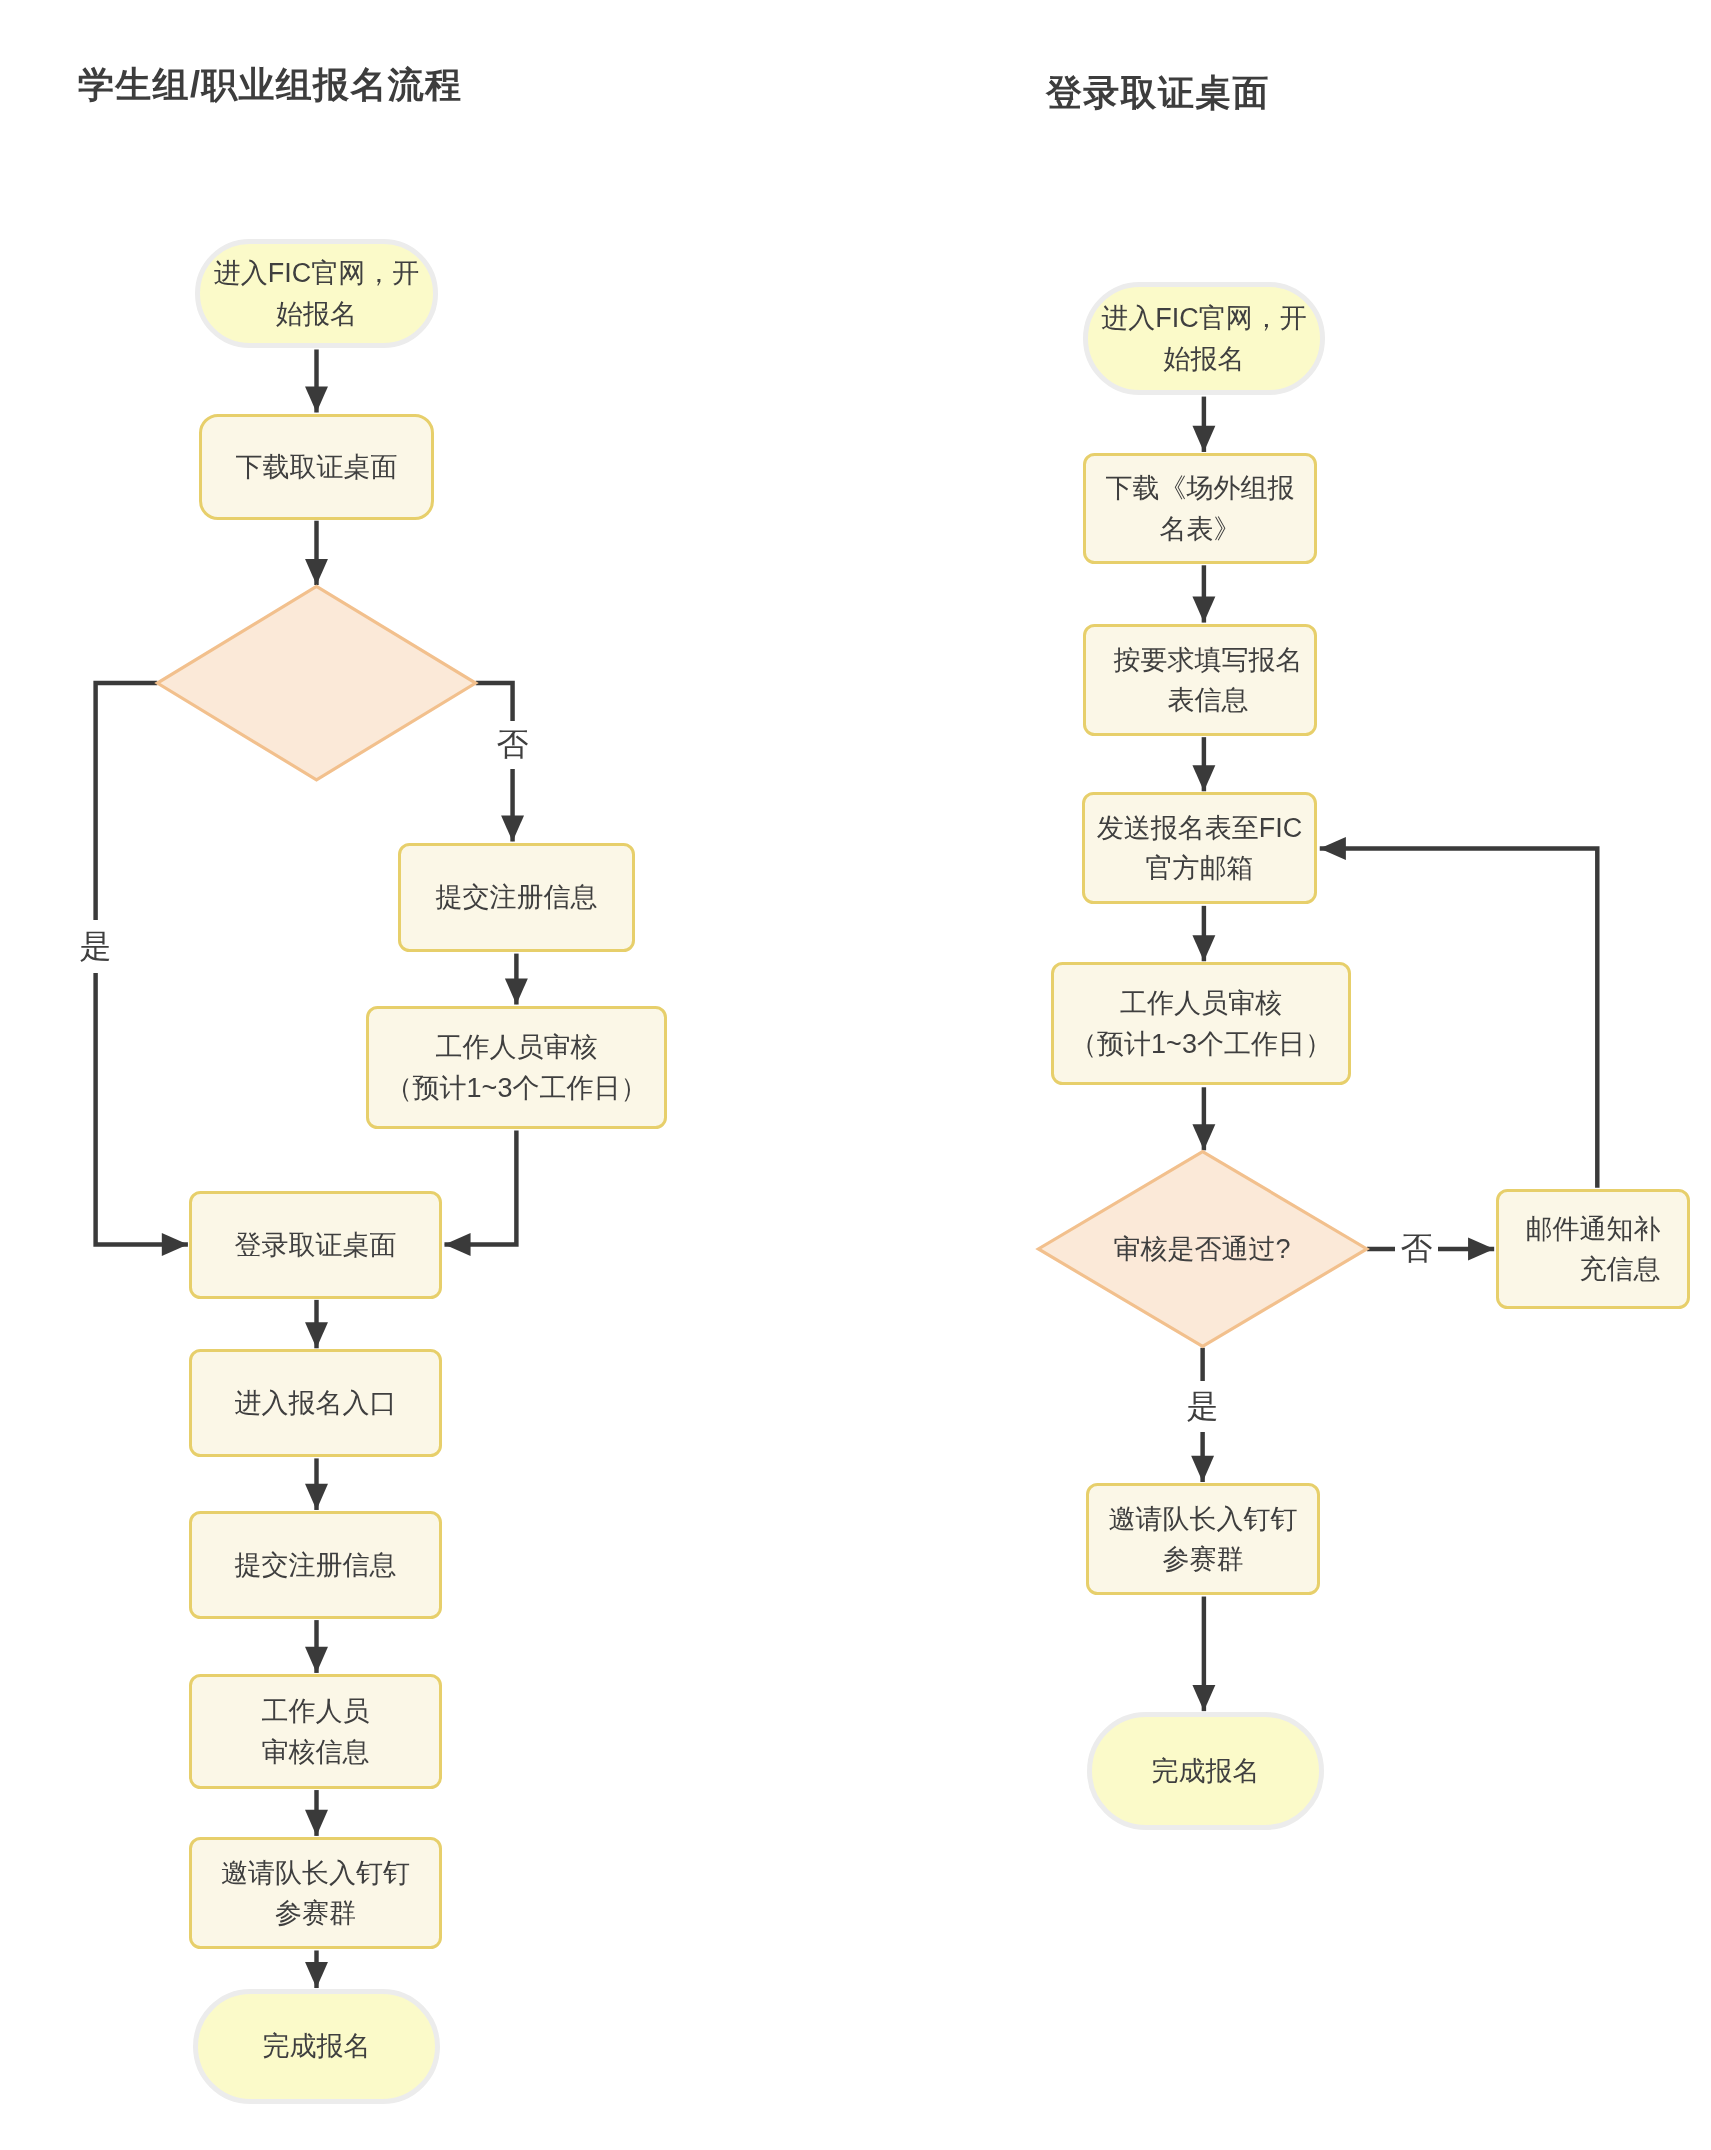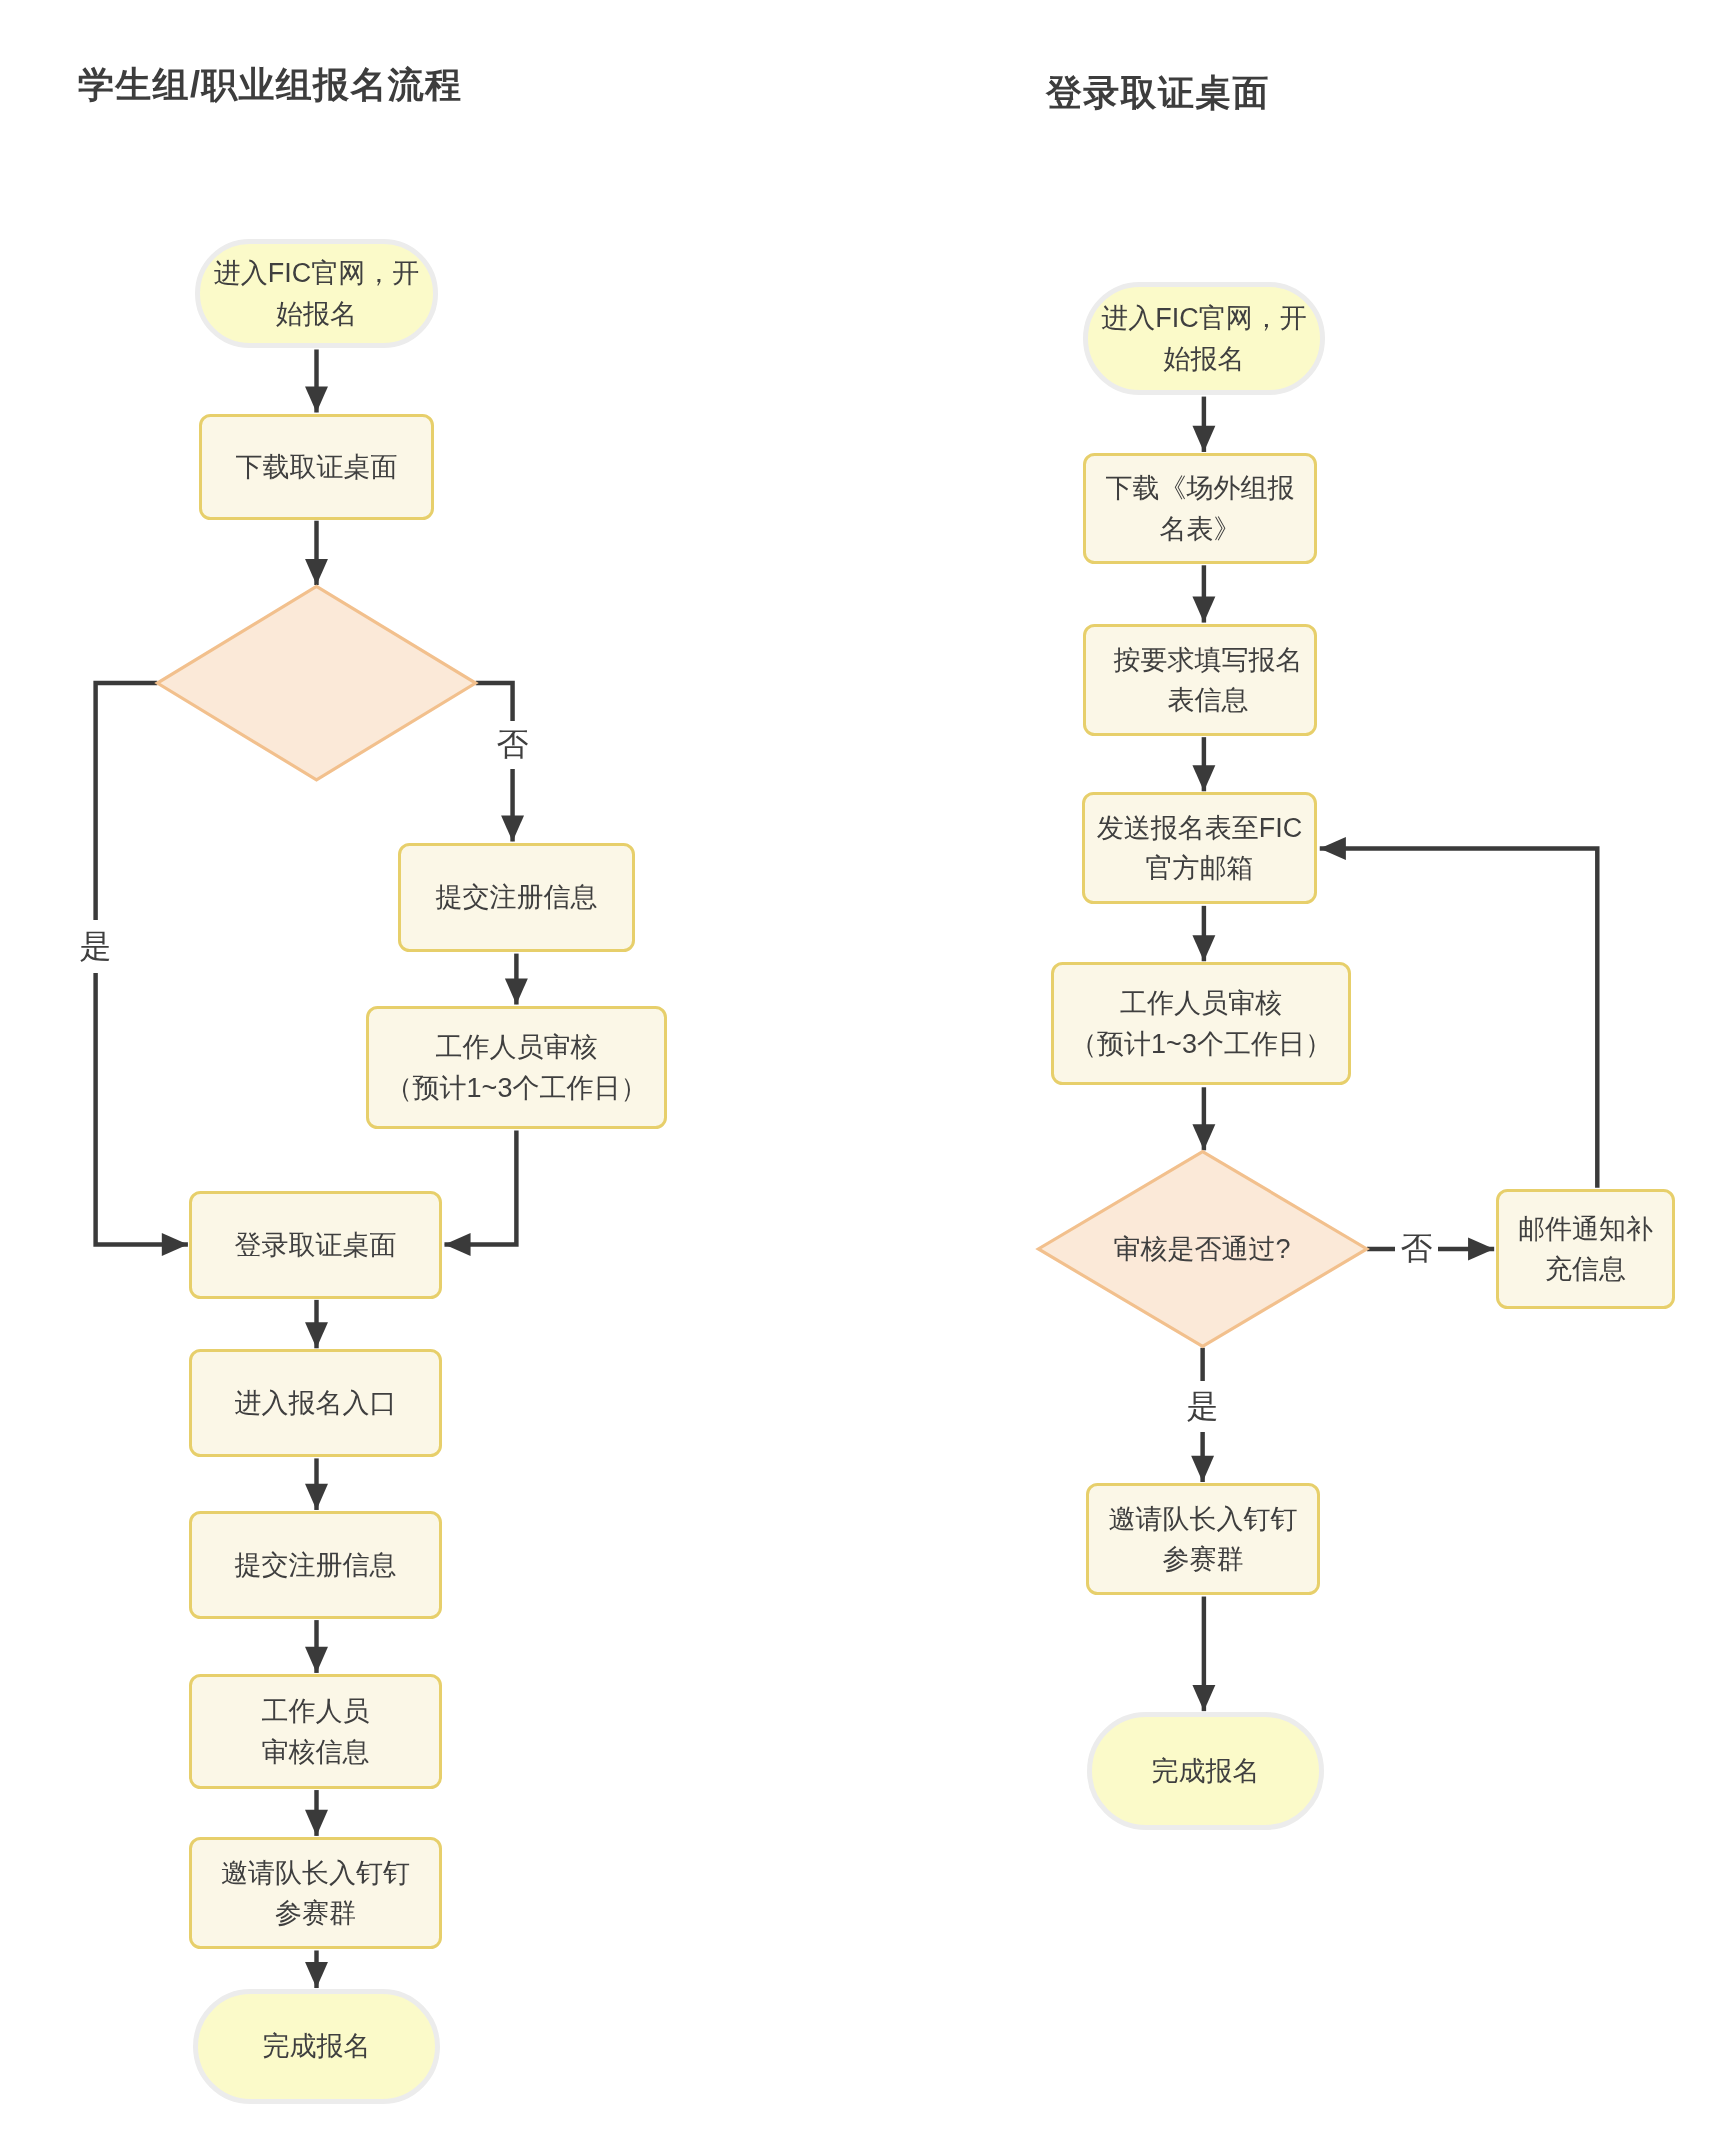--- a/index.html
+++ b/index.html
@@ -113,21 +113,21 @@
     <path class="edge" d="M2509 1866 V1333 H2073" marker-end="url(#ah)"></path>
     <path class="edge" d="M1889 2117 V2328" marker-end="url(#ah)"></path>
     <path class="edge" d="M1891 2508 V2688" marker-end="url(#ah)"></path>
 
     <polygon class="diamond-shape" points="497,921 747,1073 497,1225 247,1073"></polygon>
     <polygon class="diamond-shape" points="1889,1809 2147,1962 1889,2115 1631,1962"></polygon>
   </svg>
 
   <div class="node stadium" style="left:195px;top:239px;width:243px;height:109px;">进入FIC官网，开
 始报名</div>
-  <div class="node process" style="left:199px;top:414px;width:235px;height:106px;">下载取证桌面</div>
+  <div class="node process" style="left:199px;top:414px;width:235px;height:106px;border-radius:19px;">下载取证桌面</div>
   <div class="node process" style="left:398px;top:843px;width:237px;height:109px;">提交注册信息</div>
   <div class="node process" style="left:366px;top:1006px;width:301px;height:123px;">工作人员审核
 （预计1~3个工作日）</div>
   <div class="node process" style="left:189px;top:1191px;width:253px;height:108px;">登录取证桌面</div>
   <div class="node process" style="left:189px;top:1349px;width:253px;height:108px;">进入报名入口</div>
   <div class="node process" style="left:189px;top:1511px;width:253px;height:108px;">提交注册信息</div>
   <div class="node process" style="left:189px;top:1674px;width:253px;height:115px;">工作人员
 审核信息</div>
   <div class="node process" style="left:189px;top:1837px;width:253px;height:112px;">邀请队长入钉钉
 参赛群</div>
@@ -140,21 +140,21 @@
 始报名</div>
   <div class="node process" style="left:1083px;top:453px;width:234px;height:111px;">下载《场外组报
 名表》</div>
   <div class="node process" style="left:1083px;top:624px;width:234px;height:112px;padding-left:16px;">按要求填写报名
 表信息</div>
   <div class="node process" style="left:1082px;top:792px;width:235px;height:112px;">发送报名表至FIC
 官方邮箱</div>
   <div class="node process" style="left:1051px;top:962px;width:300px;height:123px;">工作人员审核
 （预计1~3个工作日）</div>
   <div class="diamond-label" style="left:1044px;top:1151px;width:316px;height:195px;">审核是否通过?</div>
-  <div class="node process" style="left:1496px;top:1189px;width:179px;height:120px;">邮件通知补
+  <div class="node process" style="left:1496px;top:1189px;width:194px;height:120px;text-align:right;">邮件通知补
 充信息</div>
   <div class="node process" style="left:1086px;top:1483px;width:234px;height:112px;">邀请队长入钉钉
 参赛群</div>
   <div class="node stadium" style="left:1087px;top:1712px;width:237px;height:118px;">完成报名</div>
 
   <div class="edge-label" style="left:1395px;top:1225px;width:43px;height:48px;">否</div>
   <div class="edge-label" style="left:1181px;top:1381px;width:43px;height:51px;">是</div>
 
 </div>
 

